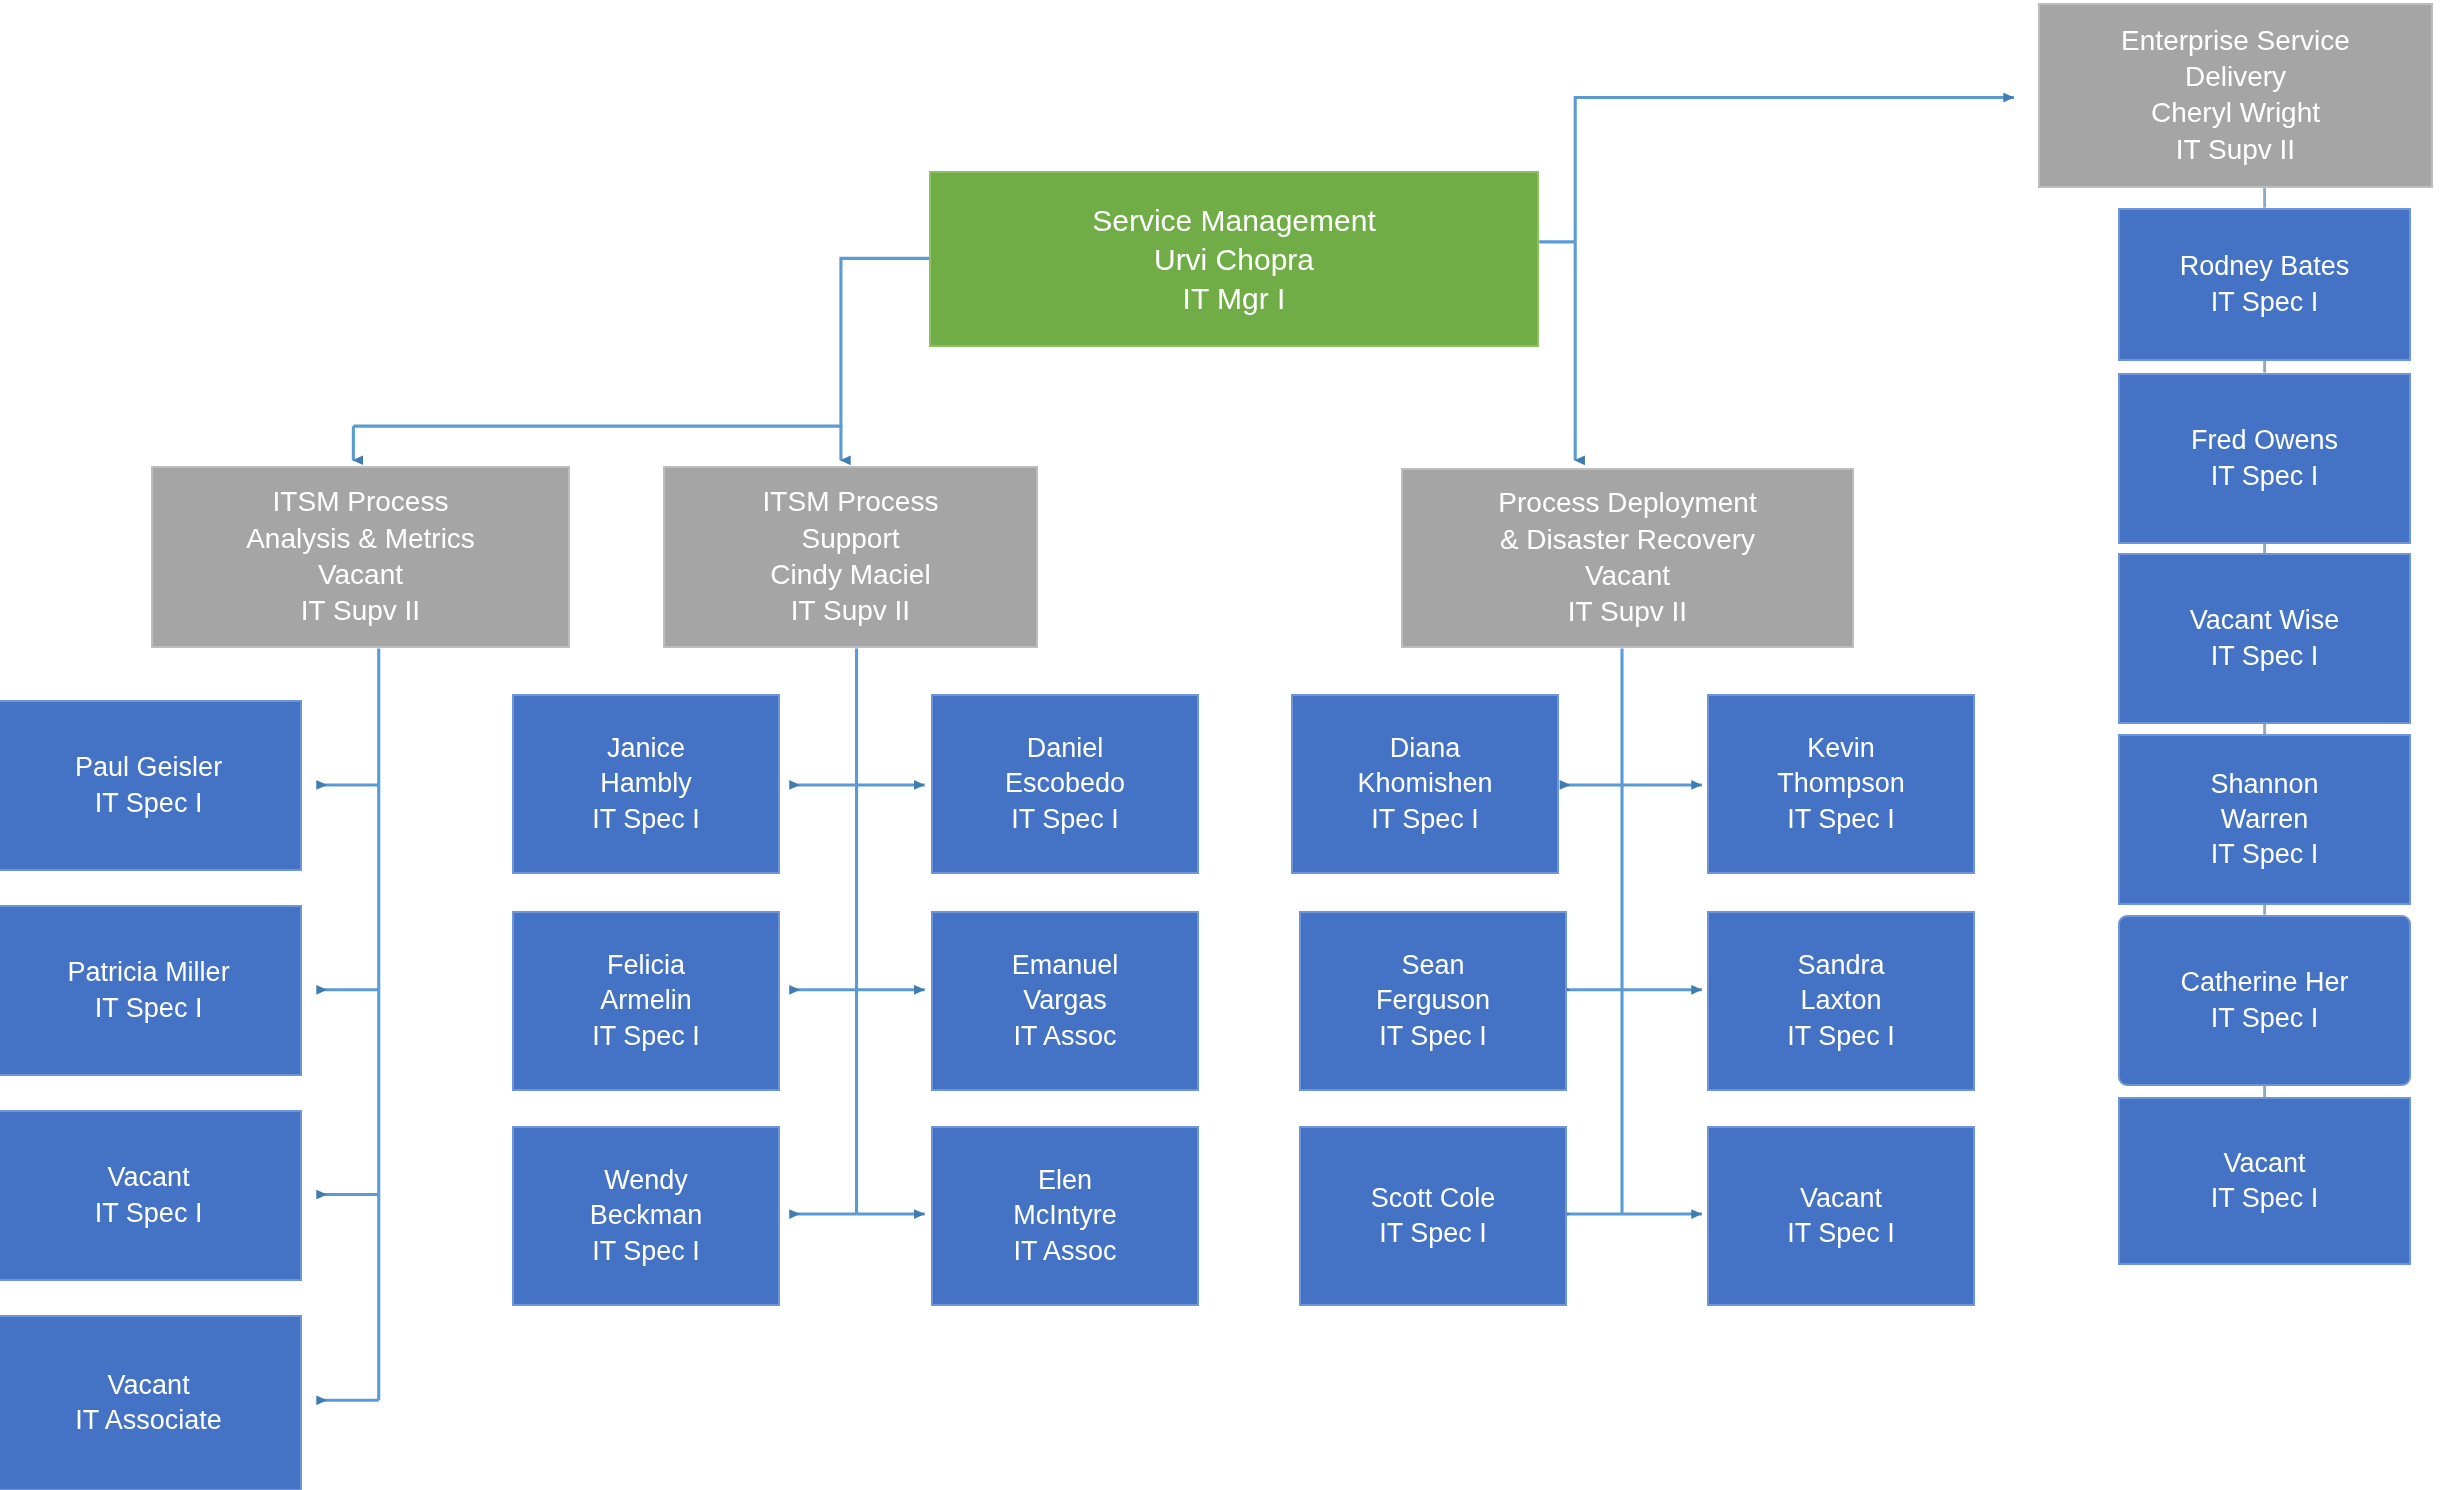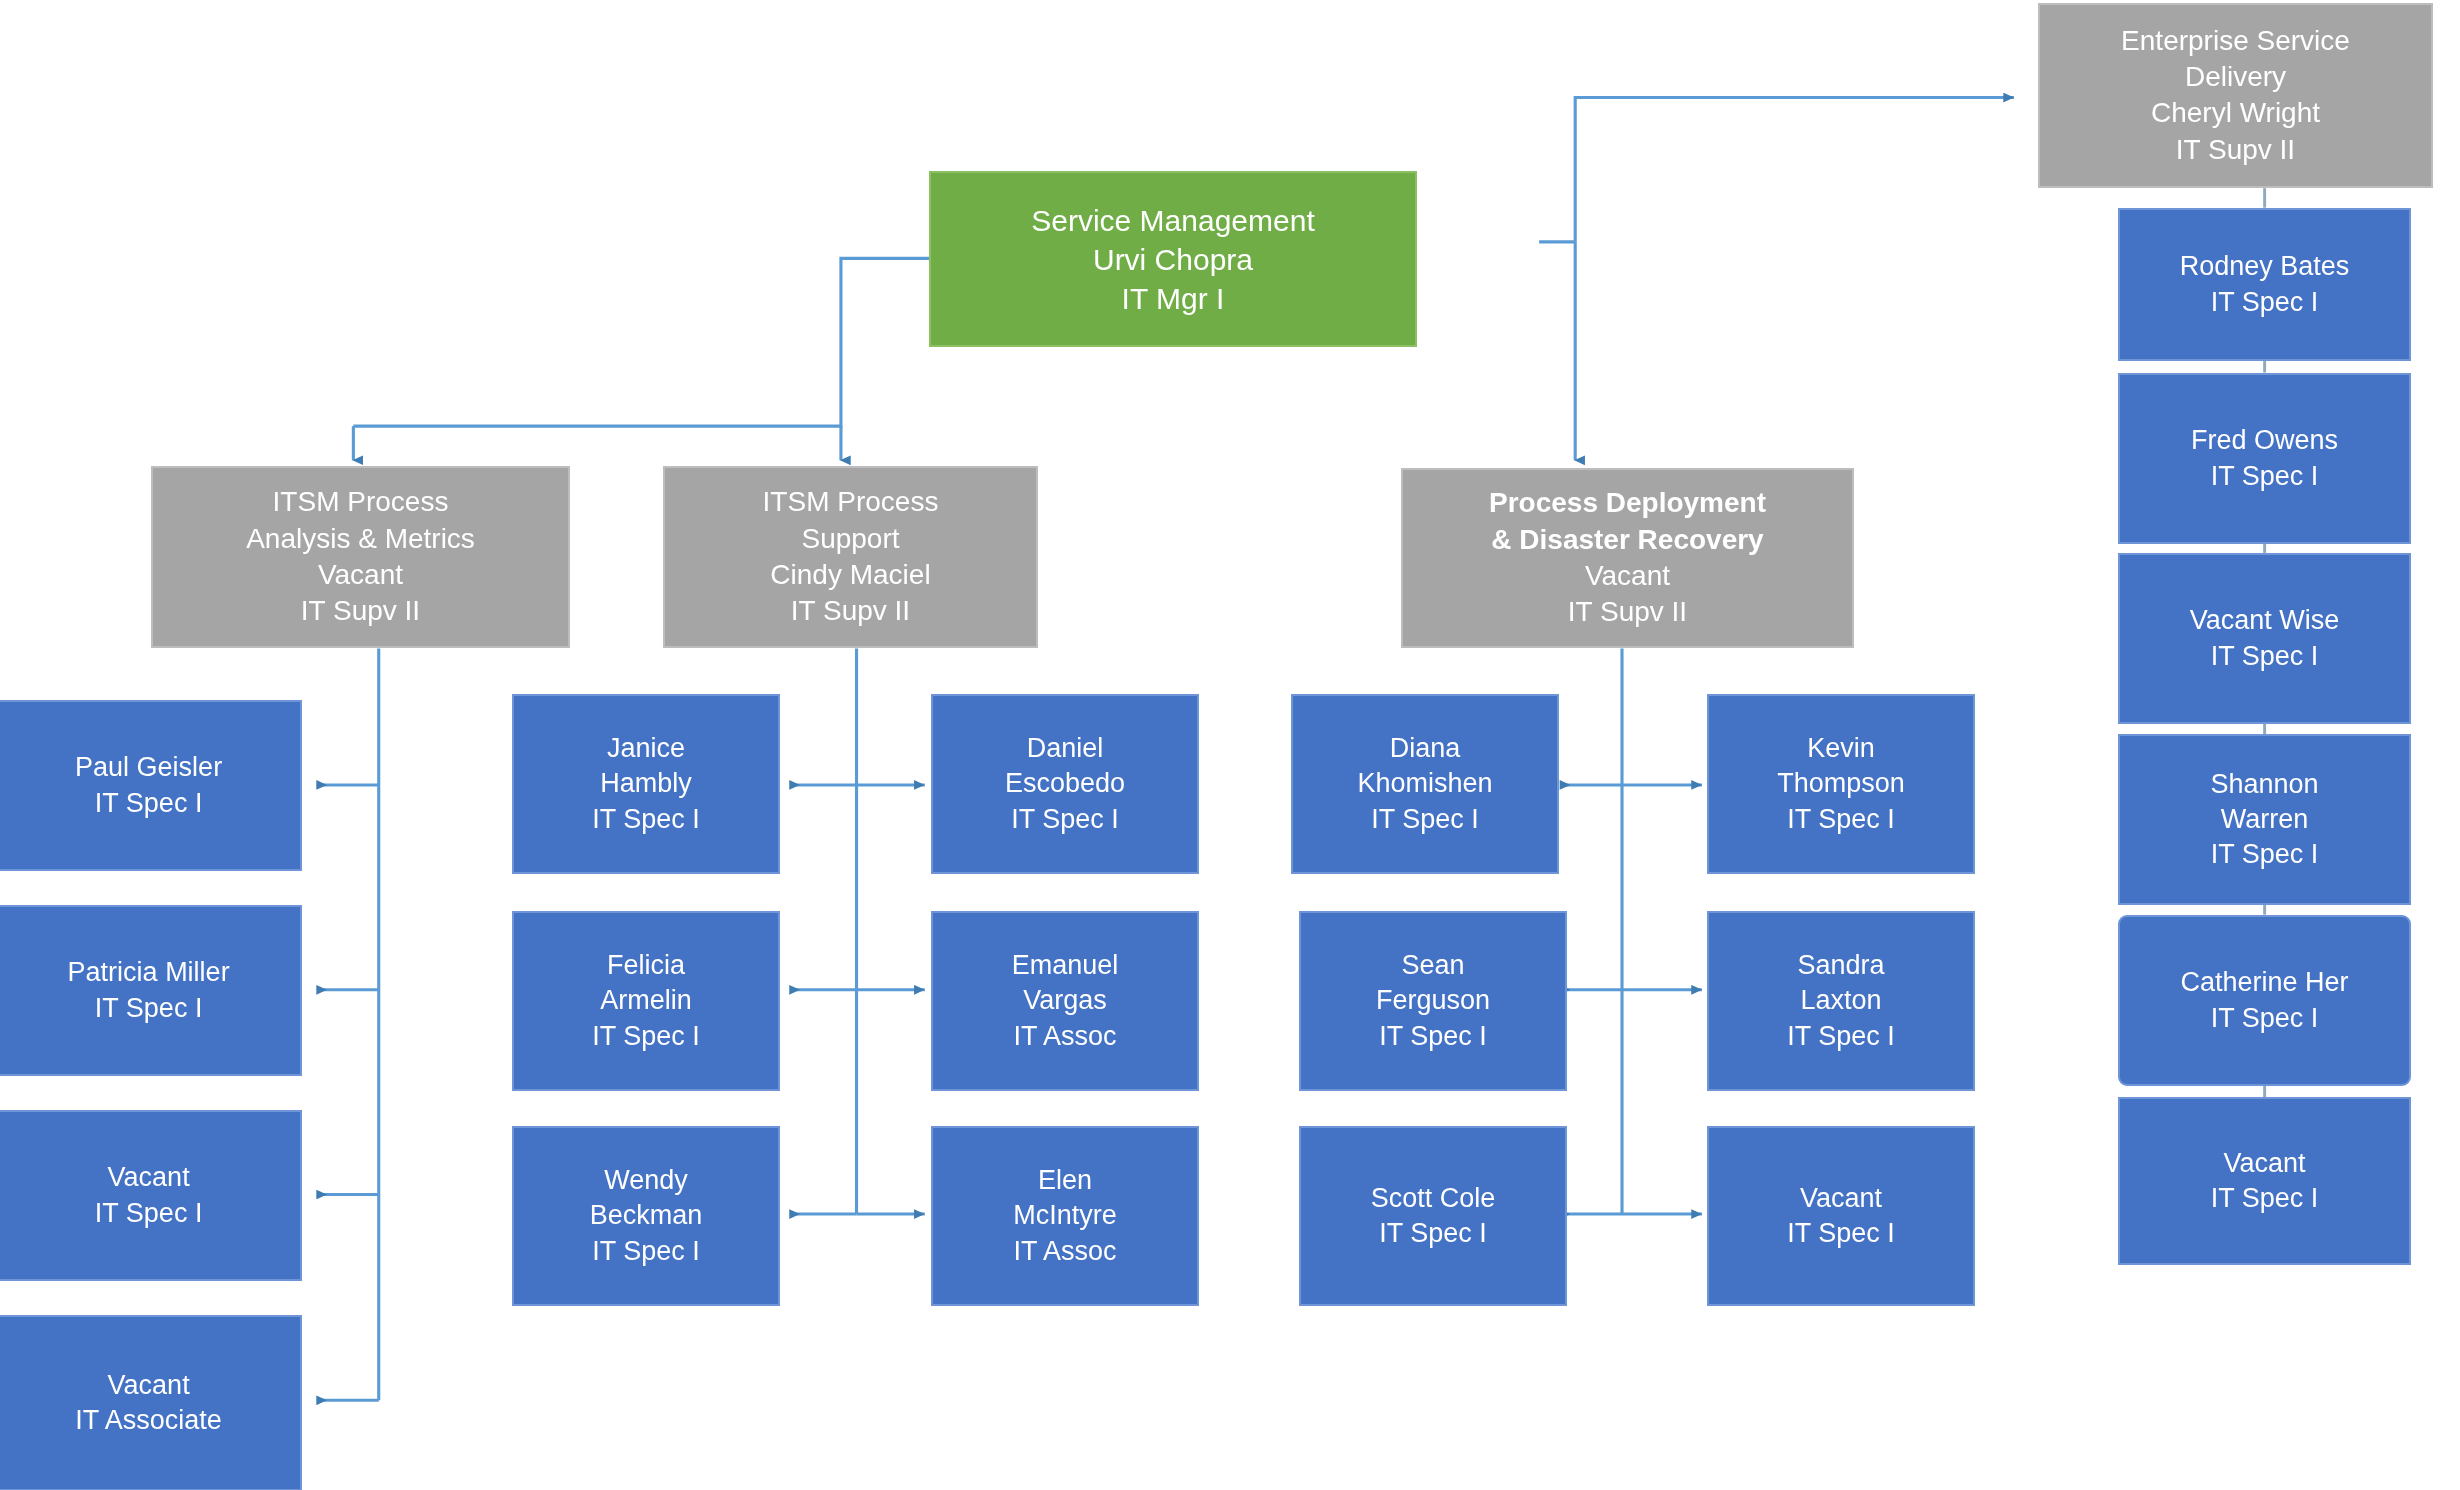--- a/index.html
+++ b/index.html
@@ -46,21 +46,21 @@
   }
   .node.person {
     background: #4472C4;
     border: 2px solid #6E95D8;
   }
   .node .line {
     display: block;
     white-space: nowrap;
   }
   .node .line.title {
-    font-weight: bold;
+    font-weight: normal;
   }
   .node.bold-title .line.title {
     font-weight: normal;
   }
   
   .node.root .line { font-size: 30px; }
   .node.unit .line { font-size: 28px; }
   .node.person .line { font-size: 27px; }
 </style>
 </head>
@@ -117,21 +117,21 @@
         <path d="M2322,193 L2322,213"></path>
         <path d="M2322,370 L2322,382"></path>
         <path d="M2322,557 L2322,567"></path>
         <path d="M2322,742 L2322,753"></path>
         <path d="M2322,928 L2322,938"></path>
         <path d="M2322,1113 L2322,1125"></path>
       </g>
     </g>
   </svg>
 
-  <div class="node root bold-title" style="left:929px; top:171px; width:488px; height:176px;">
+  <div class="node root bold-title" style="left:929px; top:171px; width:610px; height:176px;">
     <span class="line title">Service Management</span>
     <span class="line">Urvi Chopra</span>
     <span class="line">IT Mgr I</span>
   </div>
 
   <div class="node unit bold-title" style="left:151px; top:466px; width:419px; height:182px;">
     <span class="line title">ITSM Process</span>
     <span class="line title">Analysis &amp; Metrics</span>
     <span class="line">Vacant</span>
     <span class="line">IT Supv II</span>

